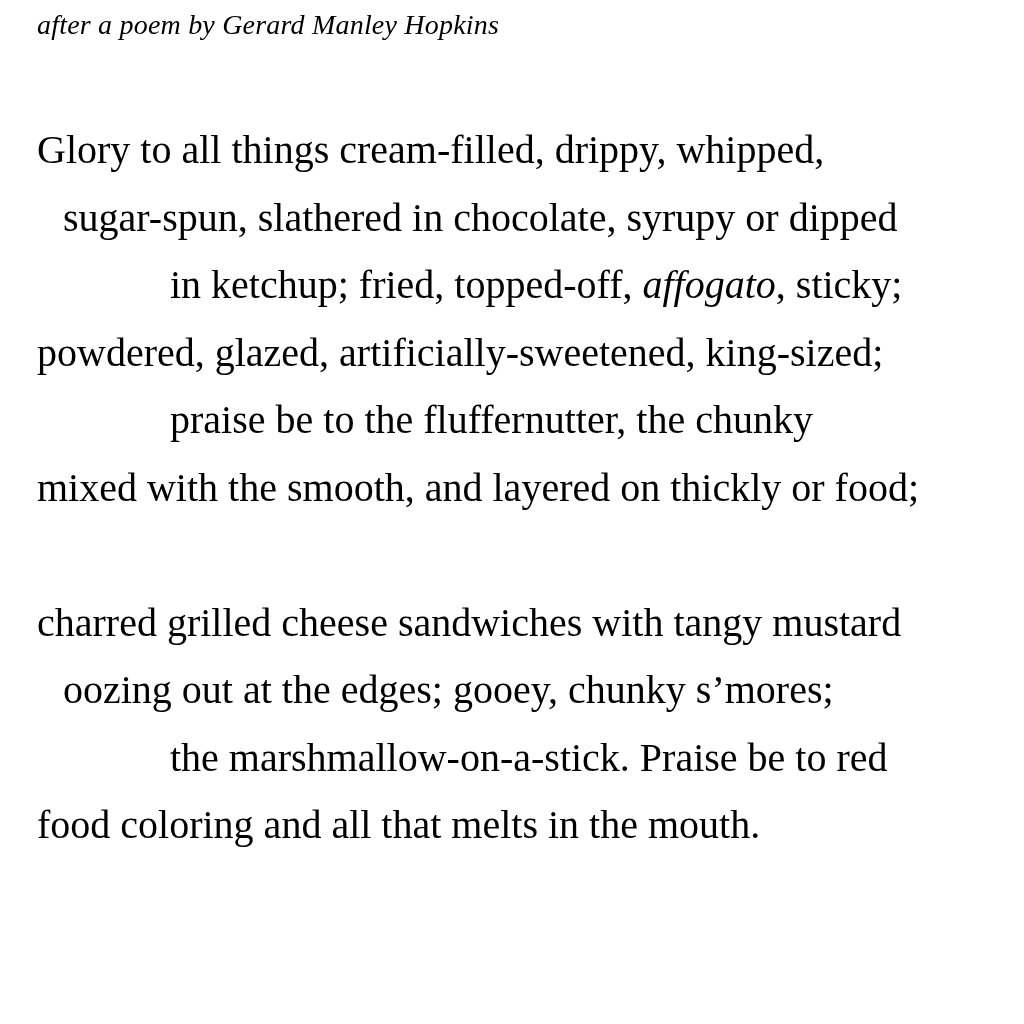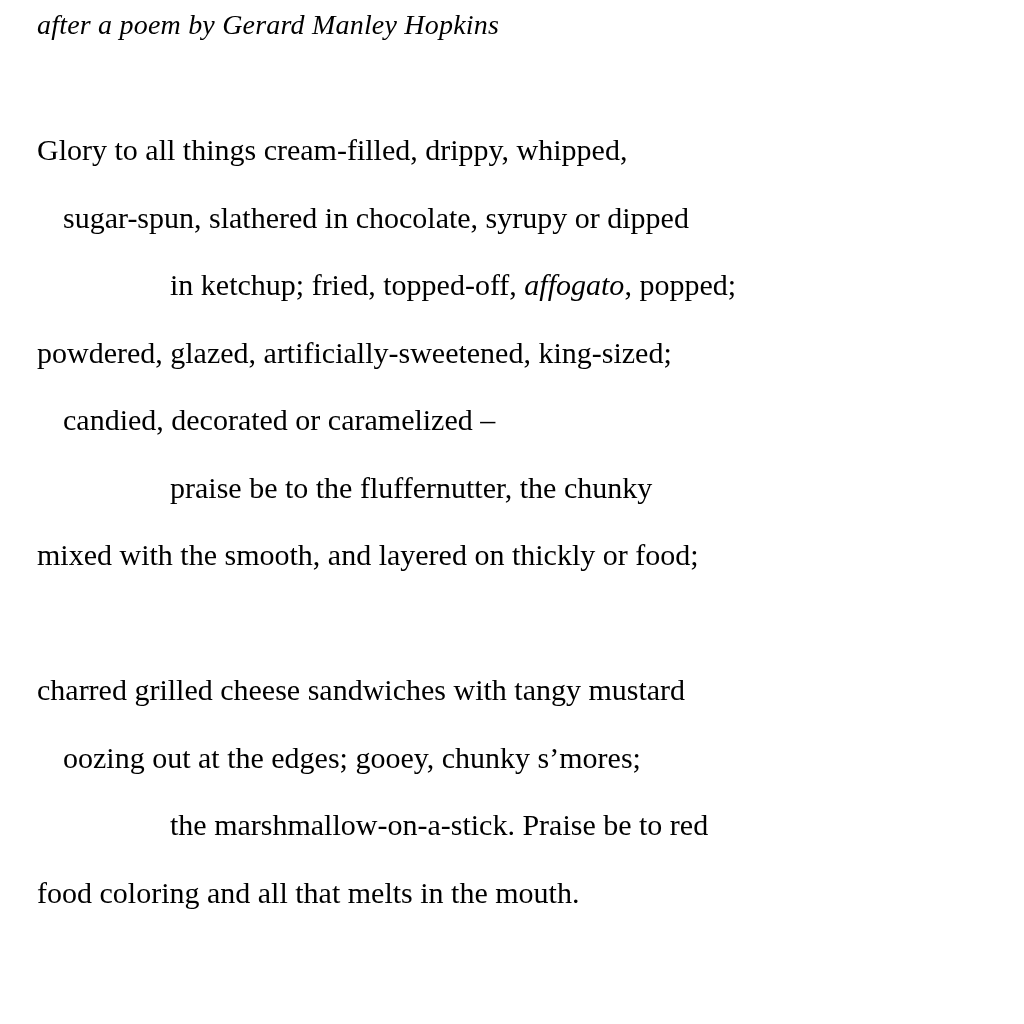--- a/index.html
+++ b/index.html
@@ -20,21 +20,21 @@
     margin-left: 37px;
     font-style: italic;
     font-size: 28px;
     line-height: 34px;
     letter-spacing: 0.2px;
   }
   .poem {
     margin-top: 74px;
     padding-left: 37px;
     padding-right: 10px;
-    font-size: 30px;
+    font-size: 40px;
     line-height: 67.5px;
     white-space: nowrap;
   }
   .poem-line { white-space: nowrap; }
   .indent-0 { padding-left: 0; }
   .indent-1 { padding-left: 26px; }
   .indent-2 { padding-left: 133px; }
   .stanza-2 { margin-top: 67.5px; }
   .line-centered {
     text-align: center;
@@ -52,27 +52,24 @@
   <div class="poem">
 
     <div class="stanza">
       <div class="poem-line indent-0">
         <span>Glory to all things cream-filled, drippy, whipped,</span>
       </div>
       <div class="poem-line indent-1">
         <span>sugar-spun, slathered in chocolate, syrupy or dipped</span>
       </div>
       <div class="poem-line indent-2">
-        <span>in ketchup; fried, topped-off, </span><span class="italic-word">affogato</span><span>, popped;</span>
+        <span>in ketchup; fried, topped-off, </span><span class="italic-word">affogato</span><span>, sticky;</span>
       </div>
       <div class="poem-line indent-0">
         <span>powdered, glazed, artificially-sweetened, king-sized;</span>
-      </div>
-      <div class="poem-line indent-1">
-        <span>candied, decorated or caramelized –</span>
       </div>
       <div class="poem-line indent-2">
         <span>praise be to the fluffernutter, the chunky</span>
       </div>
       <div class="poem-line indent-0">
         <span>mixed with the smooth, and layered on thickly or food;</span>
       </div>
     </div>
 
     <div class="stanza stanza-2">

